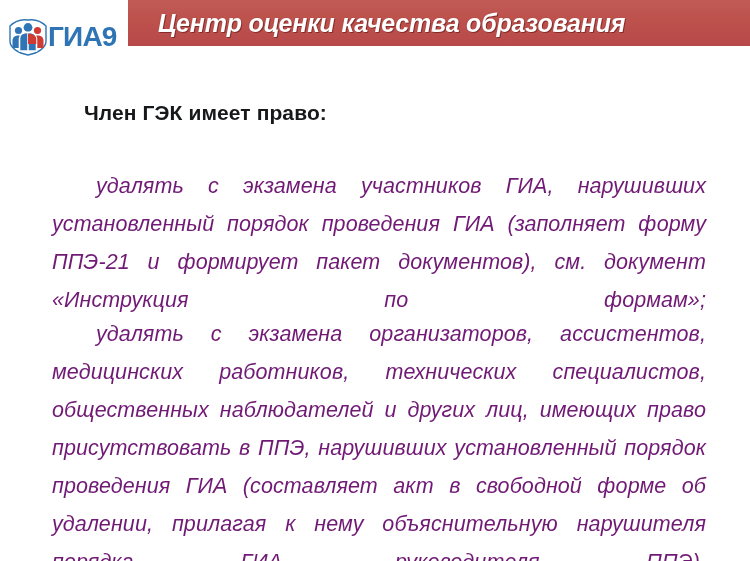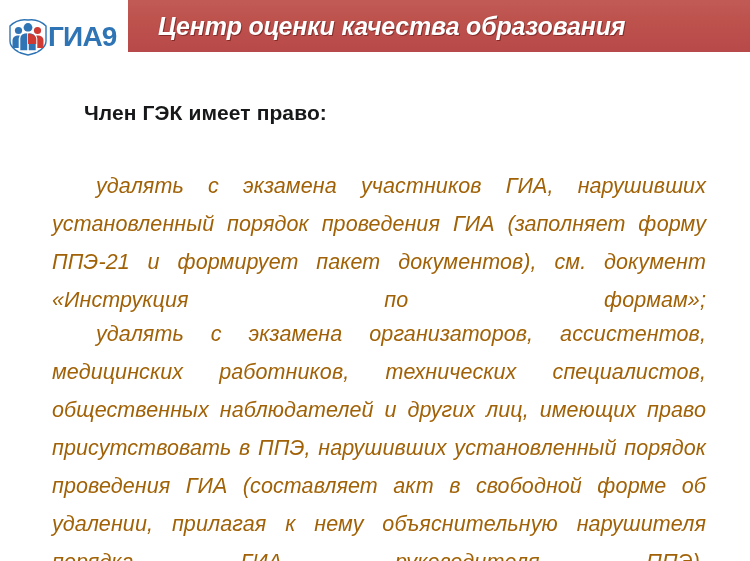--- a/index.html
+++ b/index.html
@@ -32,21 +32,21 @@
     top: 0;
     width: 750px;
     height: 47px;
   }
 
   .title-banner {
     position: absolute;
     left: 128px;
     top: 0;
     width: 622px;
-    height: 52px;
+    height: 46px;
     background: linear-gradient(180deg, #c15a55 0%, #bd514c 45%, #b8494a 100%);
     background-color: #bf5450;
     display: flex;
     align-items: center;
     box-sizing: border-box;
     padding-left: 30px;
     overflow: hidden;
   }
 
   .title-banner-text {
@@ -111,21 +111,21 @@
   }
 
   .para {
     position: absolute;
     left: 52px;
     width: 654px;
     font-family: "Liberation Sans", "DejaVu Sans", sans-serif;
     font-size: 21.5px;
     font-style: italic;
     font-weight: 400;
-    color: #a16207;
+    color: #701a75;
     text-align: justify;
     text-justify: inter-word;
     text-indent: 44px;
     line-height: 38px;
     letter-spacing: 0.1px;
     -webkit-hyphens: none;
     hyphens: none;
   }
   .para::after {
     content: "";

